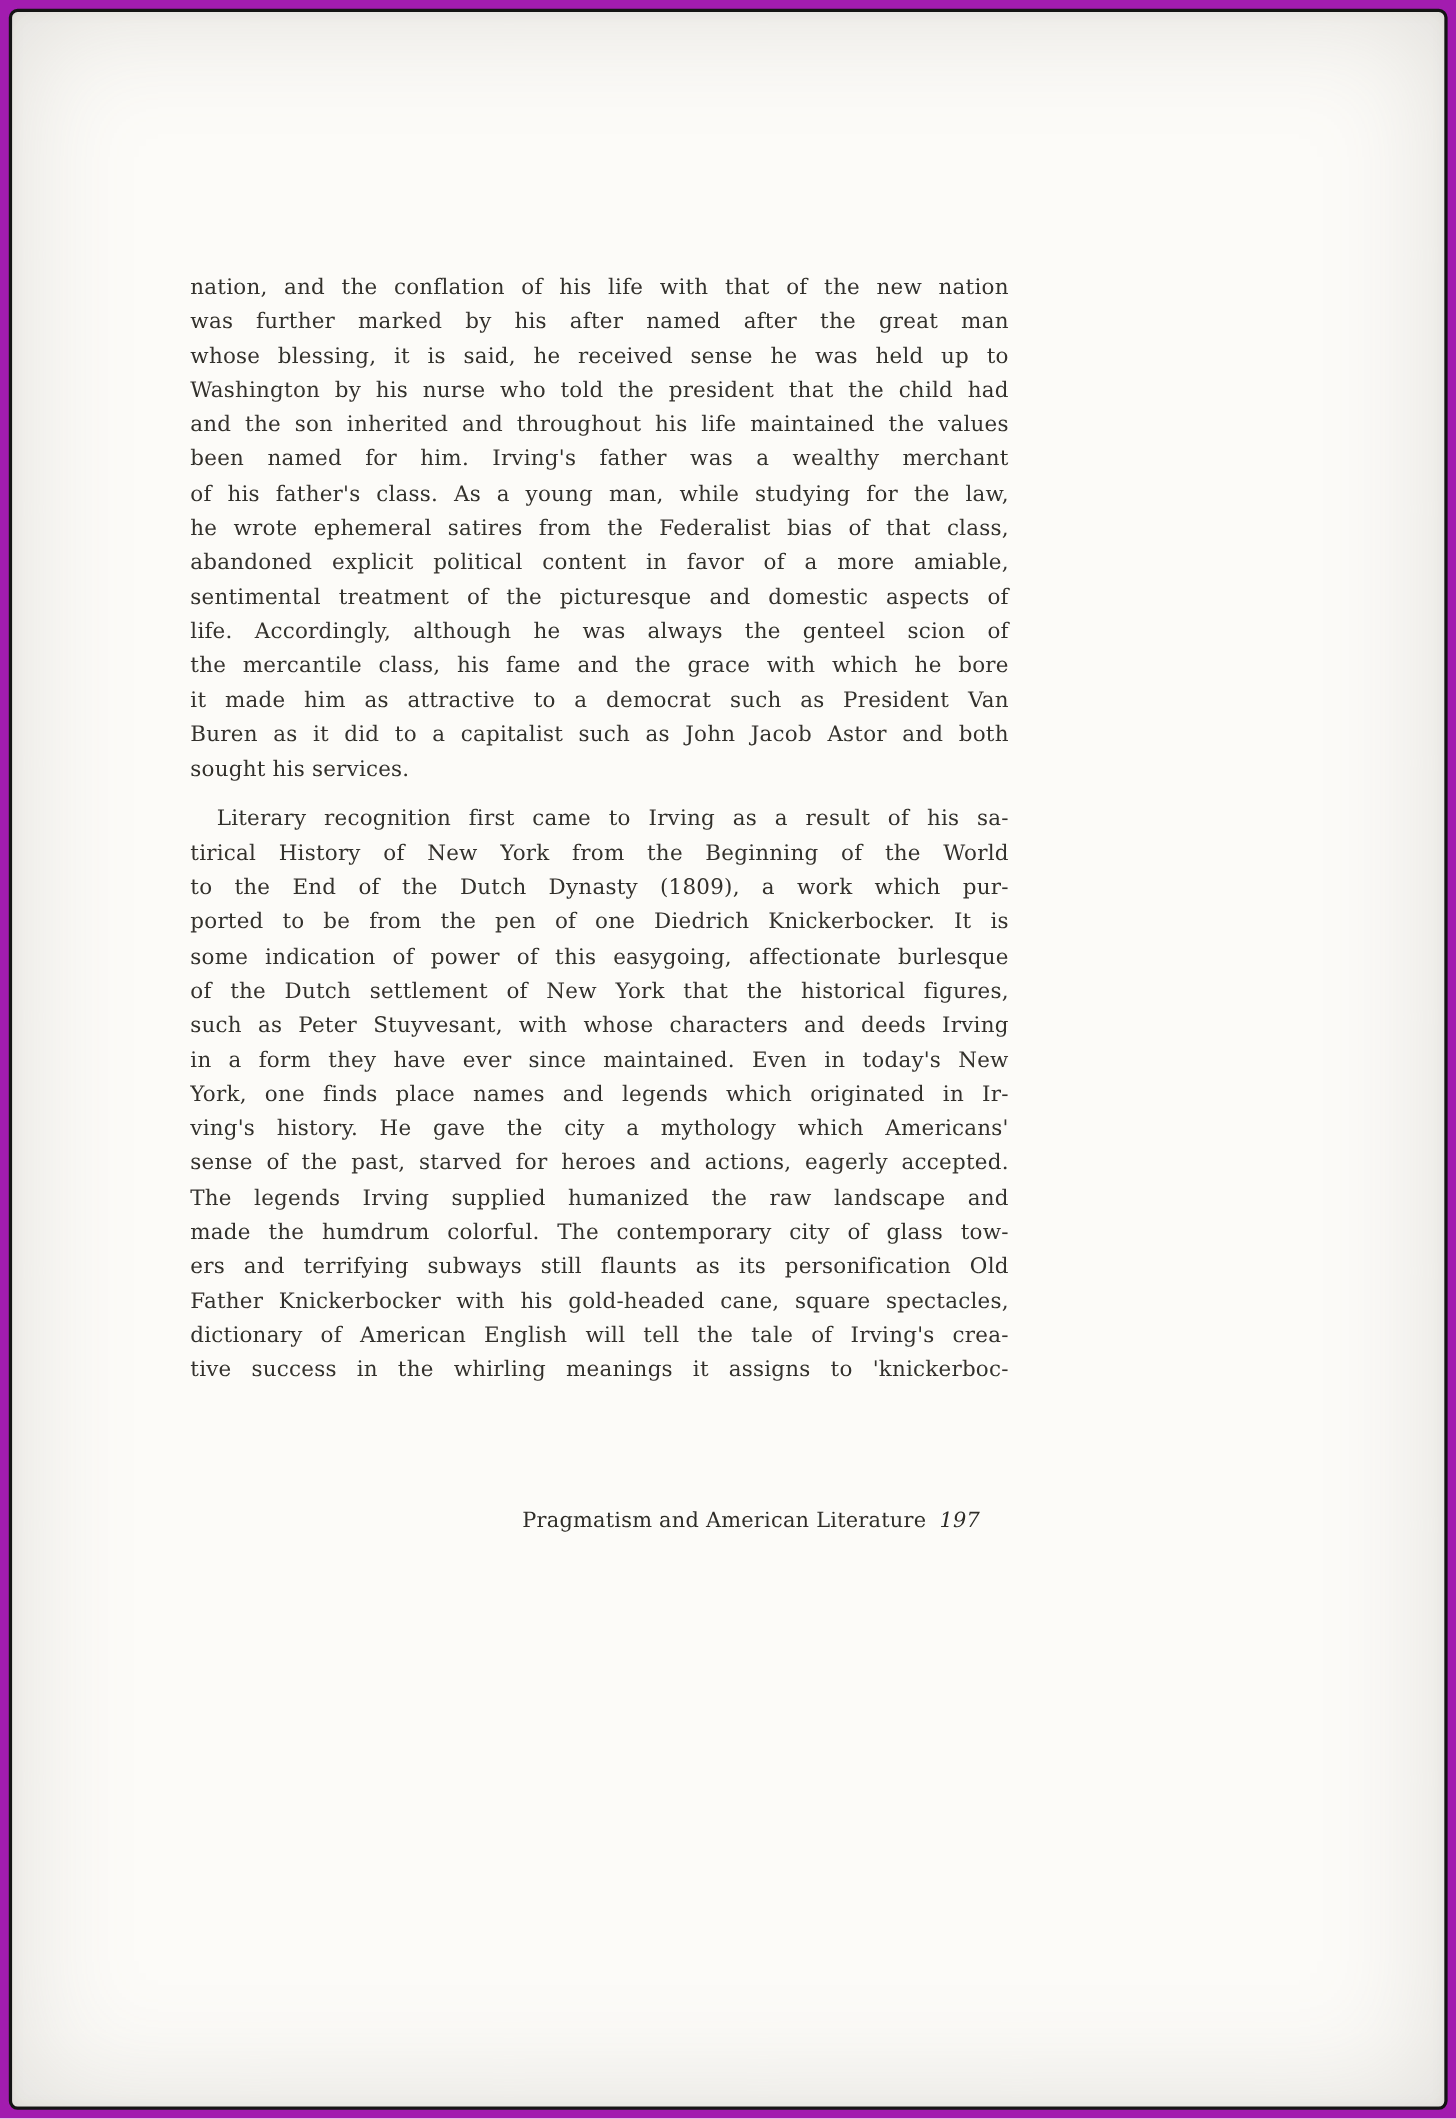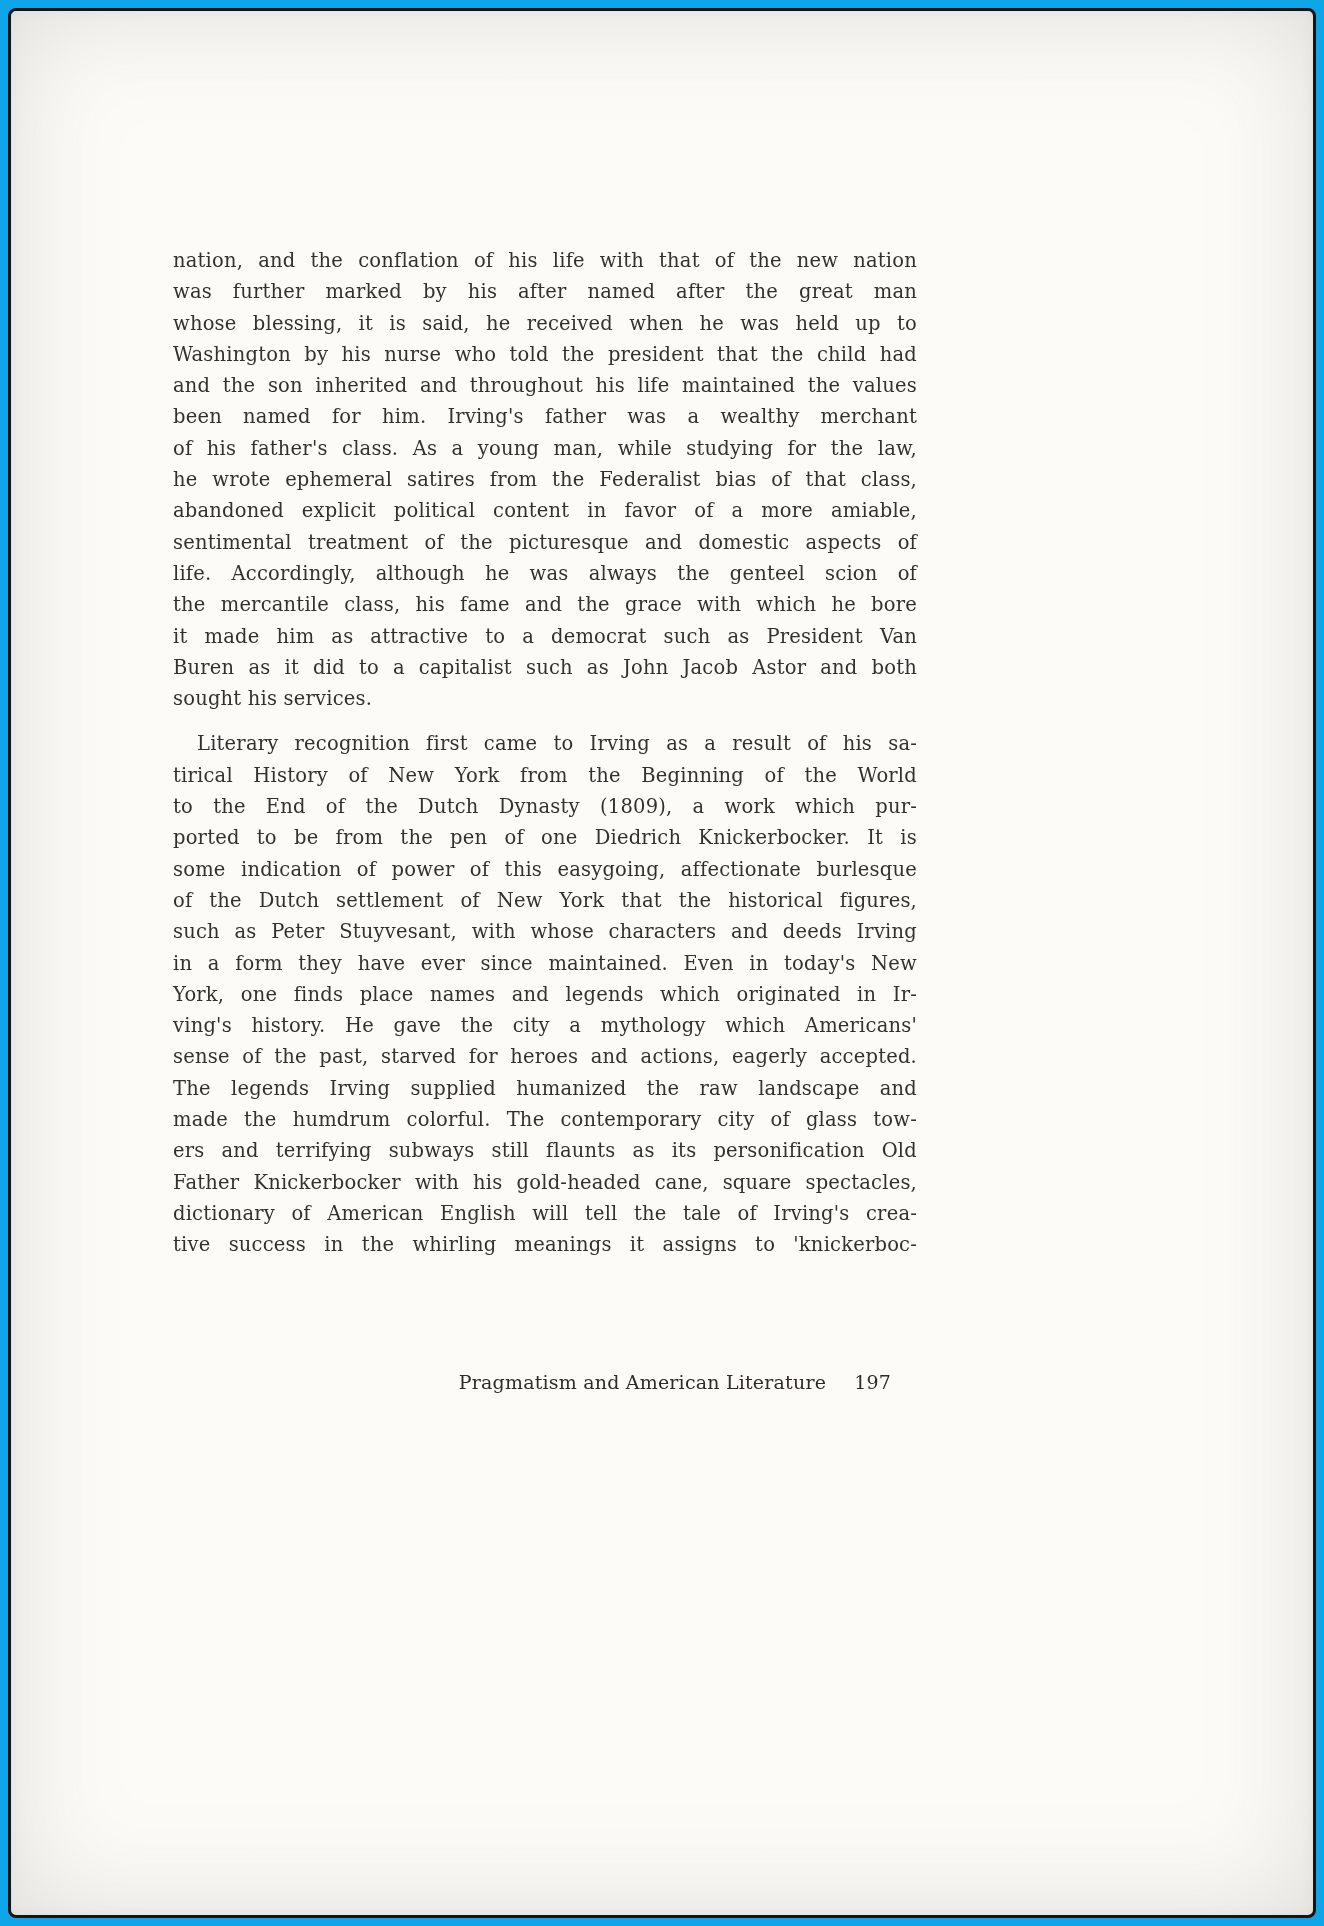--- a/index.html
+++ b/index.html
@@ -6,21 +6,21 @@
     margin: 0;
     padding: 0;
     background: #ffffff;
     font-family: "DejaVu Serif", serif;
   }
   .scan-frame {
     width: 1324px;
     height: 1926px;
     box-sizing: border-box;
     padding: 8px;
-    background: #0ea5e9;
+    background: #a21caf;
     position: relative;
   }
   .page {
     width: 100%;
     height: 100%;
     box-sizing: border-box;
     border: 3px solid #141414;
     border-radius: 8px;
     background: #fcfbf8;
     position: relative;
@@ -61,34 +61,35 @@
     top: 1360px;
     width: 744px;
     box-sizing: border-box;
     padding-right: 26px;
     text-align: right;
     font-size: 19px;
     letter-spacing: 0.2px;
     color: #2e2c27;
   }
   .running-footer .page-number {
-    margin-left: 28px;
+    margin-left: 12px;
+    font-style: italic;
   }
 </style>
 </head>
 <body>
 
 <div class="scan-frame">
   <div class="page">
 
     <div class="text-block">
         <div class="paragraph">
           <div class="line">nation, and the conflation of his life with that of the new nation</div>
           <div class="line">was further marked by his after named after the great man</div>
-          <div class="line">whose blessing, it is said, he received when he was held up to</div>
+          <div class="line">whose blessing, it is said, he received sense he was held up to</div>
           <div class="line">Washington by his nurse who told the president that the child had</div>
           <div class="line">and the son inherited and throughout his life maintained the values</div>
           <div class="line">been named for him. Irving's father was a wealthy merchant</div>
           <div class="line">of his father's class. As a young man, while studying for the law,</div>
           <div class="line">he wrote ephemeral satires from the Federalist bias of that class,</div>
           <div class="line">abandoned explicit political content in favor of a more amiable,</div>
           <div class="line">sentimental treatment of the picturesque and domestic aspects of</div>
           <div class="line">life. Accordingly, although he was always the genteel scion of</div>
           <div class="line">the mercantile class, his fame and the grace with which he bore</div>
           <div class="line">it made him as attractive to a democrat such as President Van</div>

